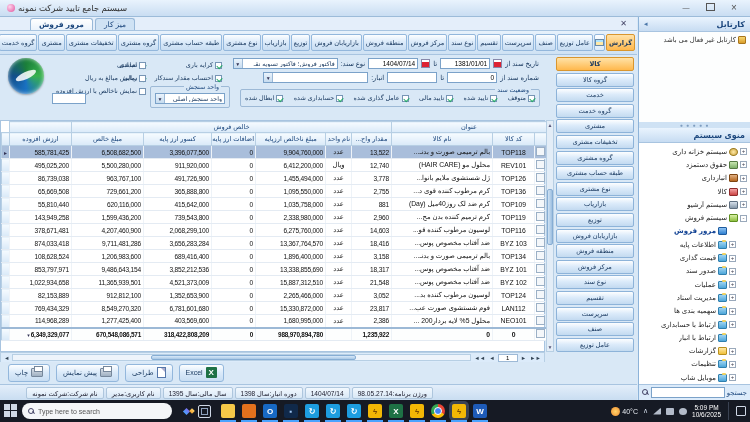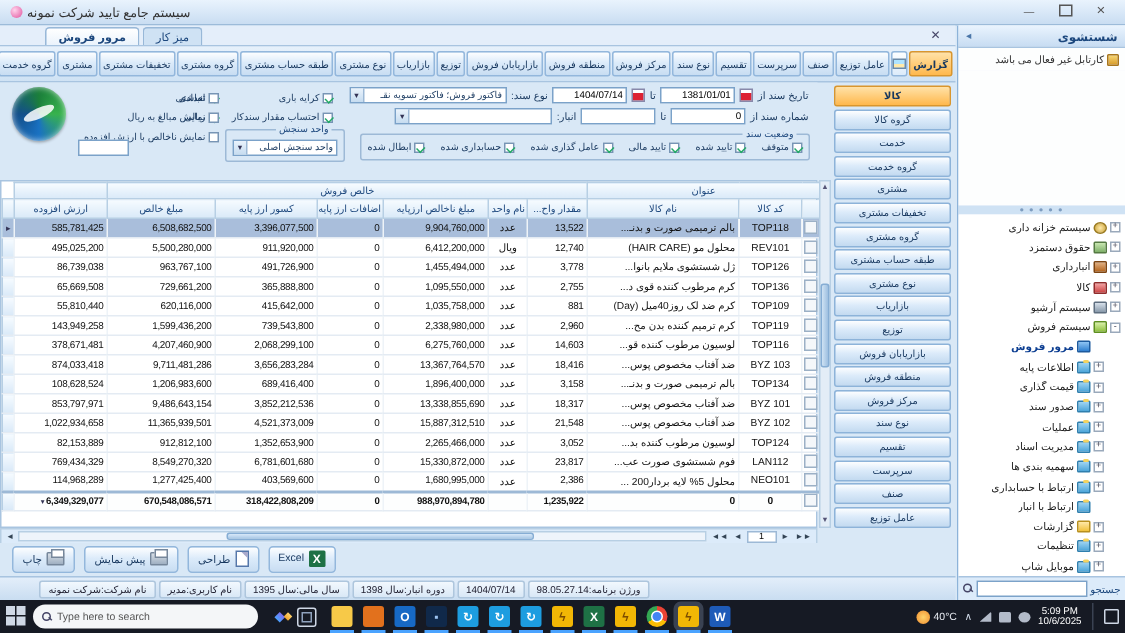--- a/index.html
+++ b/index.html
@@ -168,29 +168,32 @@
     <span class="wtitle">سیستم جامع تایید شرکت نمونه</span>
     <span class="wctrls">
       <span class="wc min"></span>
       <span class="wc max"></span>
       <span class="wc cls"></span>
     </span>
   </div>
 
   <div class="rpanel">
     <div class="phdr">
-      <span>شستشوی</span>
+      <span>کارتابل</span>
       <span class="chev">◂</span>
     </div>
     <div class="cartmsg">
       <span class="cicon"></span>
       <span>کارتابل غیر فعال می باشد</span>
     </div>
     <div class="pfill"></div>
     <div class="splitter">● ● ● ● ●</div>
+    <div class="phdr">
+      <span>منوی سیستم</span>
+    </div>
     <div class="tree">
         <div class="titem">
           <span class="exp">+</span>
           <span class="ticon i-treasury"></span>
           <span class="tlabel">سیستم خزانه داری</span>
         </div>
         <div class="titem">
           <span class="exp">+</span>
           <span class="ticon i-payroll"></span>
           <span class="tlabel">حقوق دستمزد</span>

